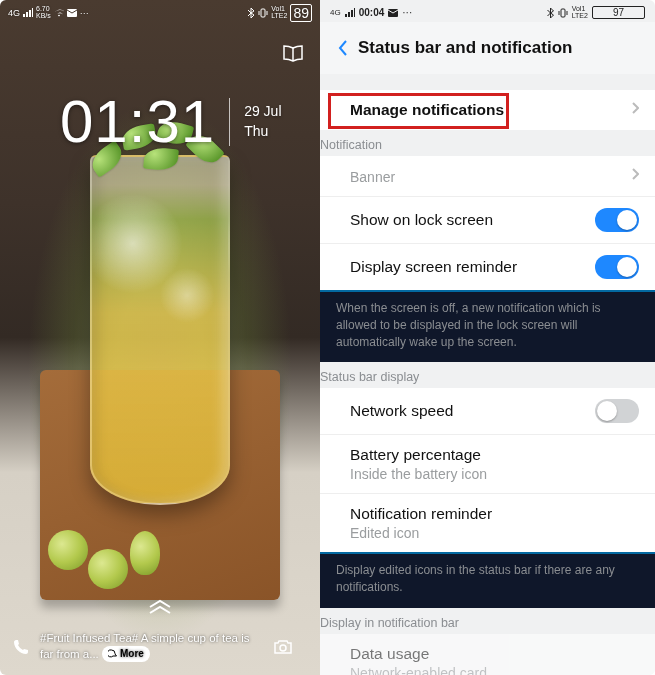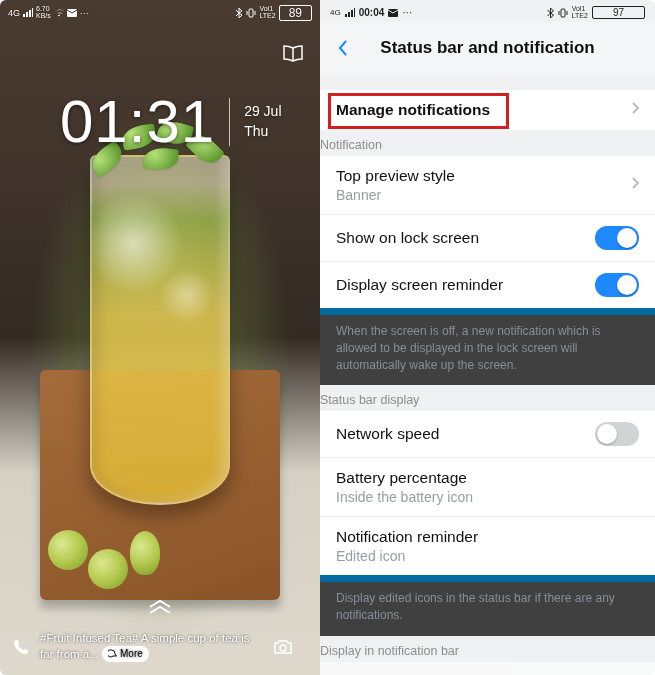--- a/index.html
+++ b/index.html
@@ -86,21 +86,21 @@
   .swipe-arrows { position:absolute; left:50%; bottom:56px; transform:translateX(-50%); z-index:5;}
 
   .lock-bottom {
     position:absolute; left:0; right:16px; bottom:0; z-index:5;
     display:flex; align-items:center; padding:10px 10px 12px 10px;
     gap:8px;
   }
   .lock-caption { flex:1; font-size:11.5px; line-height:1.35; color:#fff; text-shadow:0 0 3px rgba(0,0,0,.7);}
   .more-pill {
     display:inline-flex; align-items:center; gap:3px;
-    background:#fff; color:#000; font-size:10px; font-weight:400;
+    background:#fff; color:#000; font-size:10px; font-weight:700;
     padding:1px 6px; border-radius:9px;
   }
   .round-btn { width:22px; height:22px; display:flex; align-items:center; justify-content:center; }
 
   
   .phone-right {
     position:relative; width:335px; height:675px;
     background:#f0f1f2; color:#111;
     border-radius:0 6px 6px 0;
     overflow:hidden;
@@ -110,37 +110,37 @@
     display:flex; justify-content:space-between; align-items:center;
     font-size:10px; color:#222; font-weight:500;
   }
   .status-right .cluster { display:flex; align-items:center; gap:4px; }
 
   .titlebar {
     height:52px; display:flex; align-items:center;
     padding:0 8px; background:#f5f6f7;
   }
   .titlebar .back { width:30px; display:flex; justify-content:center; }
-  .titlebar h1 { flex:1; text-align:center; font-size:17px; font-weight:600; margin-right:30px;}
+  .titlebar h1 { flex:1; font-size:17px; font-weight:600; margin-right:30px;}
 
   .section-gap { height:16px; }
   .section-label { font-size:12.5px; color:#8a8d91; padding:8px 16px 4px 0; }
   .row {
     background:#fff; padding:11px 16px;
     display:flex; align-items:center;
   }
   .row + .row { border-top:1px solid #eee; }
-  .row .txt { flex:1; }
+  .row .txt { flex:1;margin-left:14px; }
   .row .title { font-size:15.5px; color:#111; }
   .row .sub { font-size:14px; color:#9a9d9f; margin-top:2px; }
   .row .chev { color:#bbb; }
   .helper {
-    background:#404040; font-size:12px; color:#8a8d91;
+    background:#0f172a; font-size:12px; color:#8a8d91;
     padding:8px 16px 12px 16px; line-height:1.4;
-    border-top:7px solid #0369a1;
+    border-top:2px solid #0369a1;
   }
 
   .highlight-box {
     position:relative;
   }
   .highlight-box::after{
     content:""; position:absolute; left:8px; top:3px; width:175px; height:30px;
     border:3px solid #d2201f; pointer-events:none;
   }
 
@@ -197,21 +197,21 @@
     <div class="cluster">
       <svg class="icon-svg" width="8" height="10" viewBox="0 0 8 10">
           <path d="M4 0v10l3-3-3-2 3-2-3-3M4 5 1 2M4 5l-3 3" stroke="#fff" stroke-width="1" fill="none"></path>
         </svg>
       <svg class="icon-svg" width="10" height="10" viewBox="0 0 10 10">
           <rect x="3" y="1" width="4" height="8" rx="1" fill="none" stroke="#fff"></rect>
           <path d="M1 3v4M9 3v4" stroke="#fff"></path>
         </svg>
       <span style="font-size:7px; line-height:.9; white-space:pre">Vol1
 LTE2</span>
-      <span style="display:inline-flex;align-items:flex-start;border:1px solid #fff;border-radius:2px;padding:0 9px;font-size:12px">
+      <span style="display:inline-flex;align-items:flex-start;border:1px solid #fff;border-radius:2px;padding:0 2px;font-size:14px">
           <span>89</span>
         </span>
     </div>
   </div>
 
   <div class="book-icon">
     <svg width="22" height="18" viewBox="0 0 22 18">
         <path d="M2 2c3 0 6 .5 9 2 3-1.5 6-2 9-2v13c-3 0-6 .5-9 2-3-1.5-6-2-9-2Z" fill="none" stroke="#fff" stroke-width="1.5"></path>
         <path d="M11 4v13" stroke="#fff" stroke-width="1.5"></path>
       </svg>
@@ -306,21 +306,20 @@
       <svg width="8" height="14" viewBox="0 0 8 14">
           <path d="M2 2l5 5-5 5" fill="none" stroke="#bbb" stroke-width="2"></path>
         </svg>
     </div>
   </div>
 
   <div class="section-label">Notification</div>
 
   <div class="row">
     <div class="txt">
-      <div class="title">Top preview style</div>
       <div class="sub">Banner</div>
     </div>
     <div class="chev">
       <svg width="8" height="14" viewBox="0 0 8 14">
           <path d="M2 2l5 5-5 5" fill="none" stroke="#bbb" stroke-width="2"></path>
         </svg>
     </div>
   </div>
 
   <div class="row">

